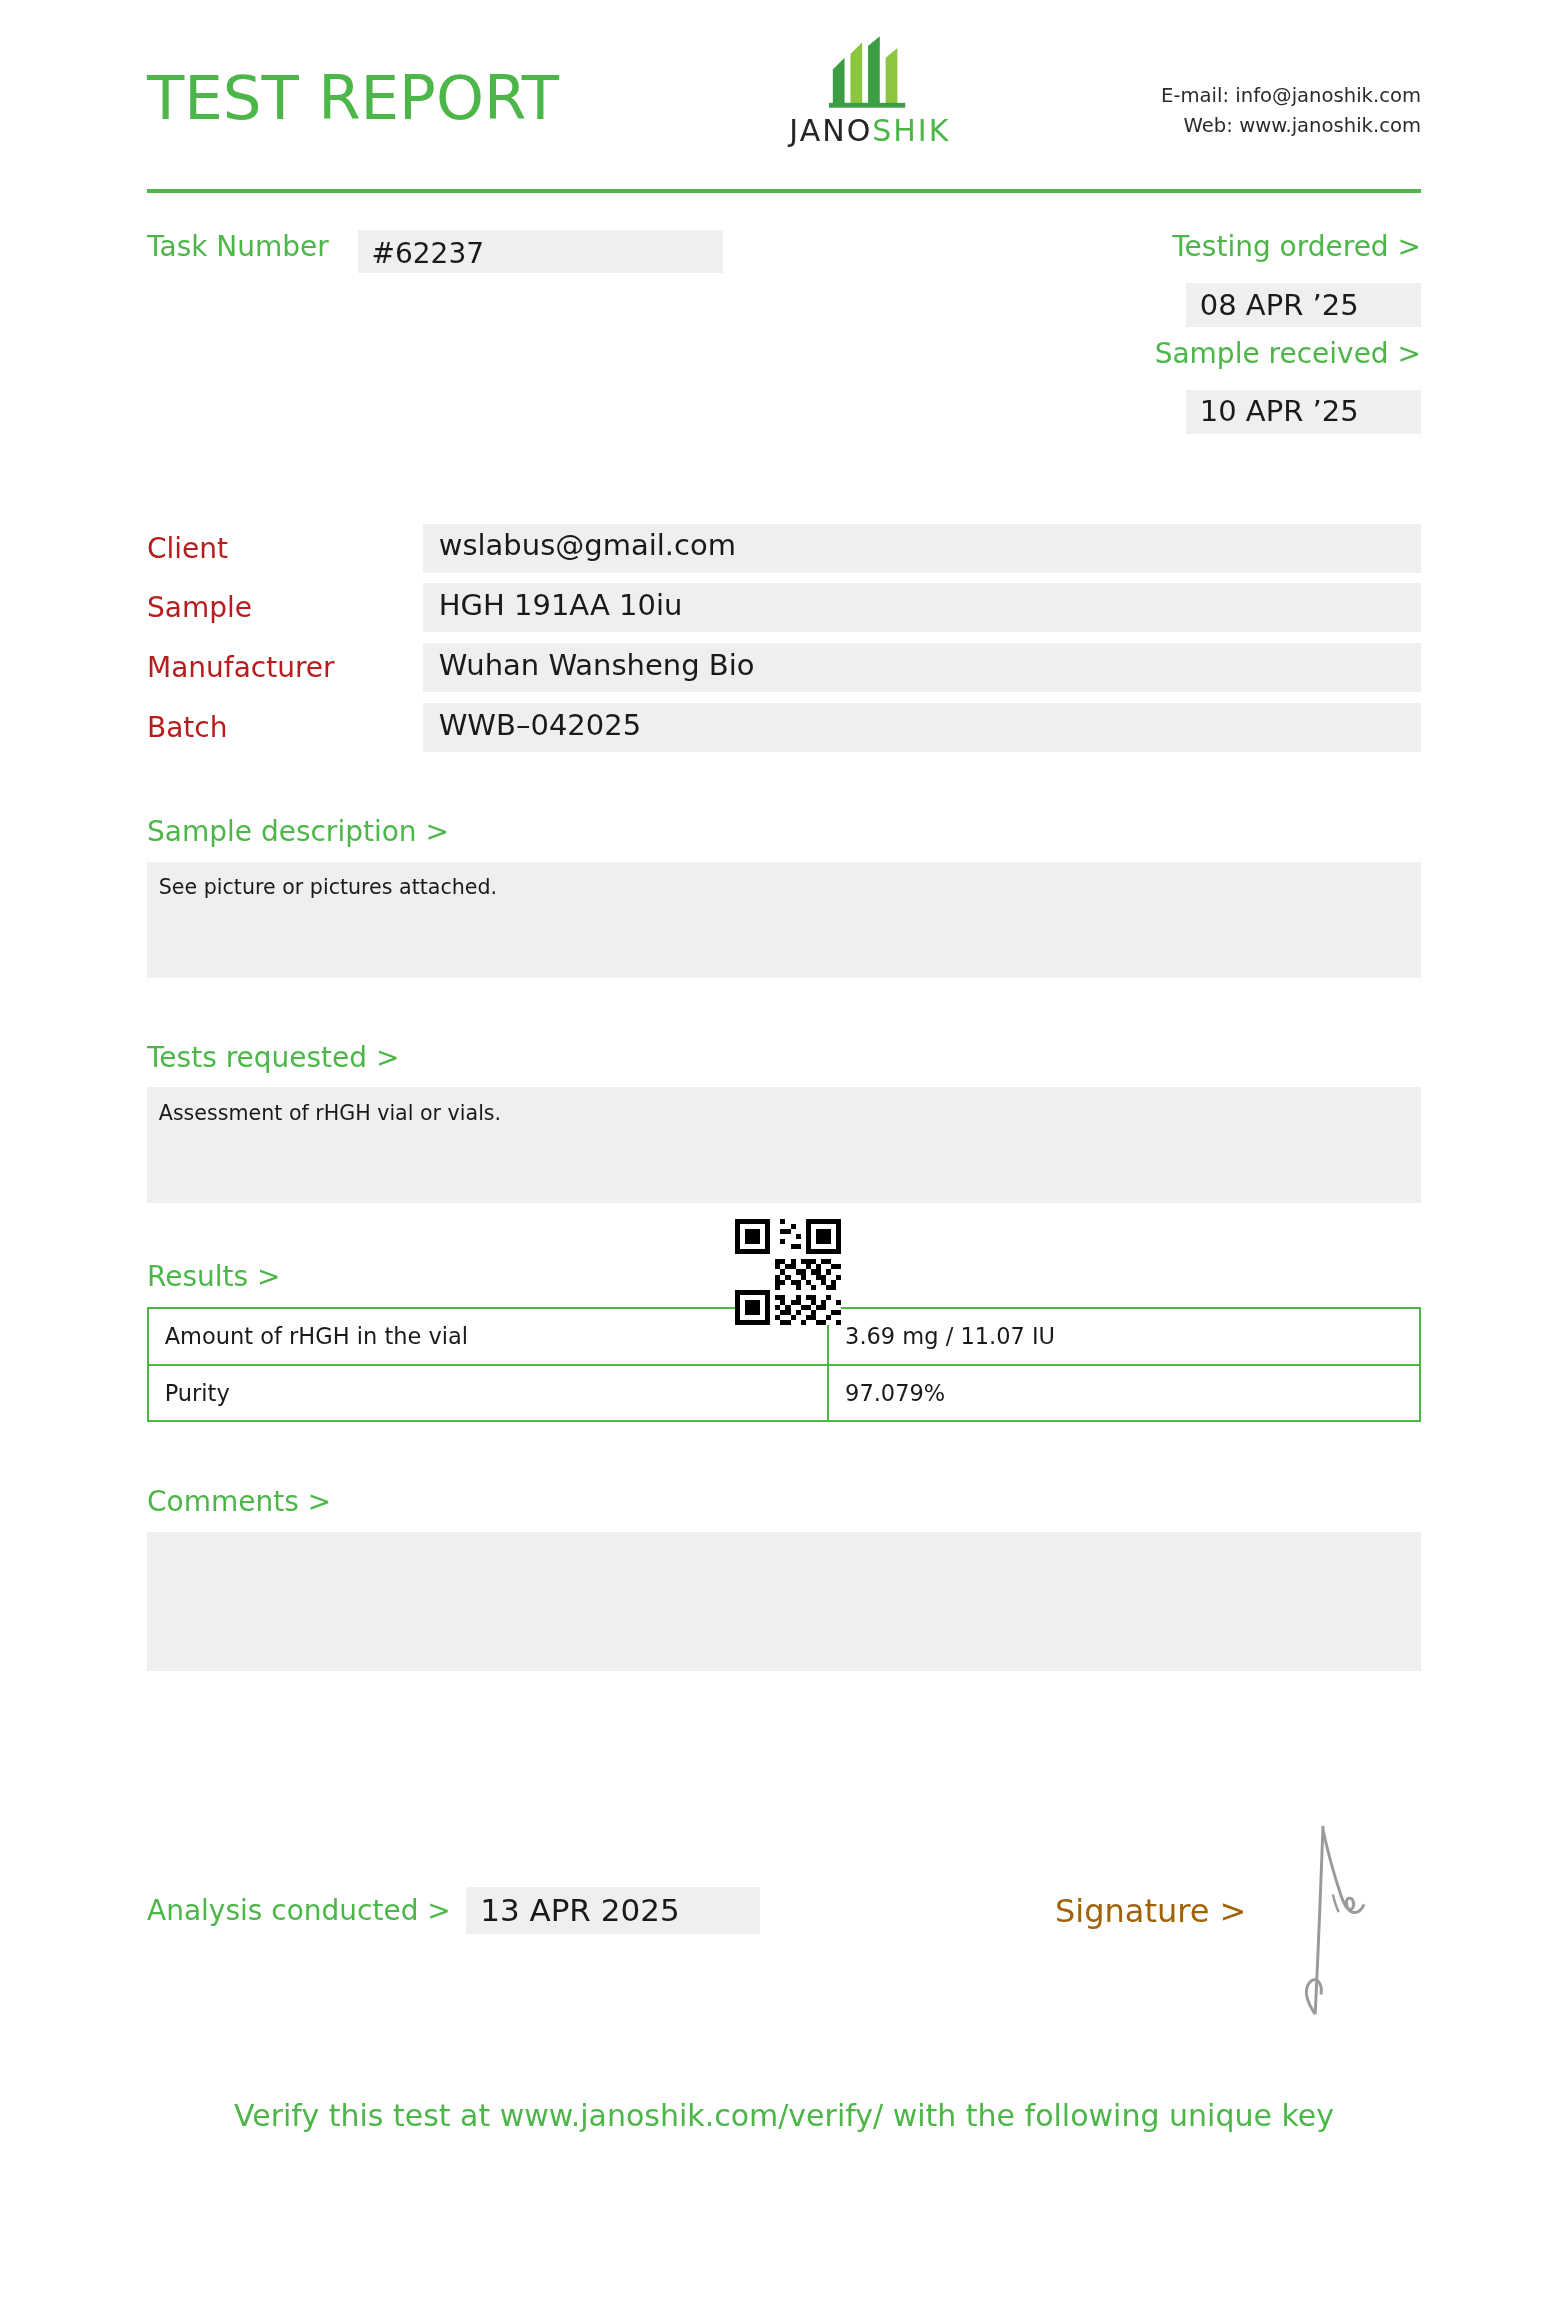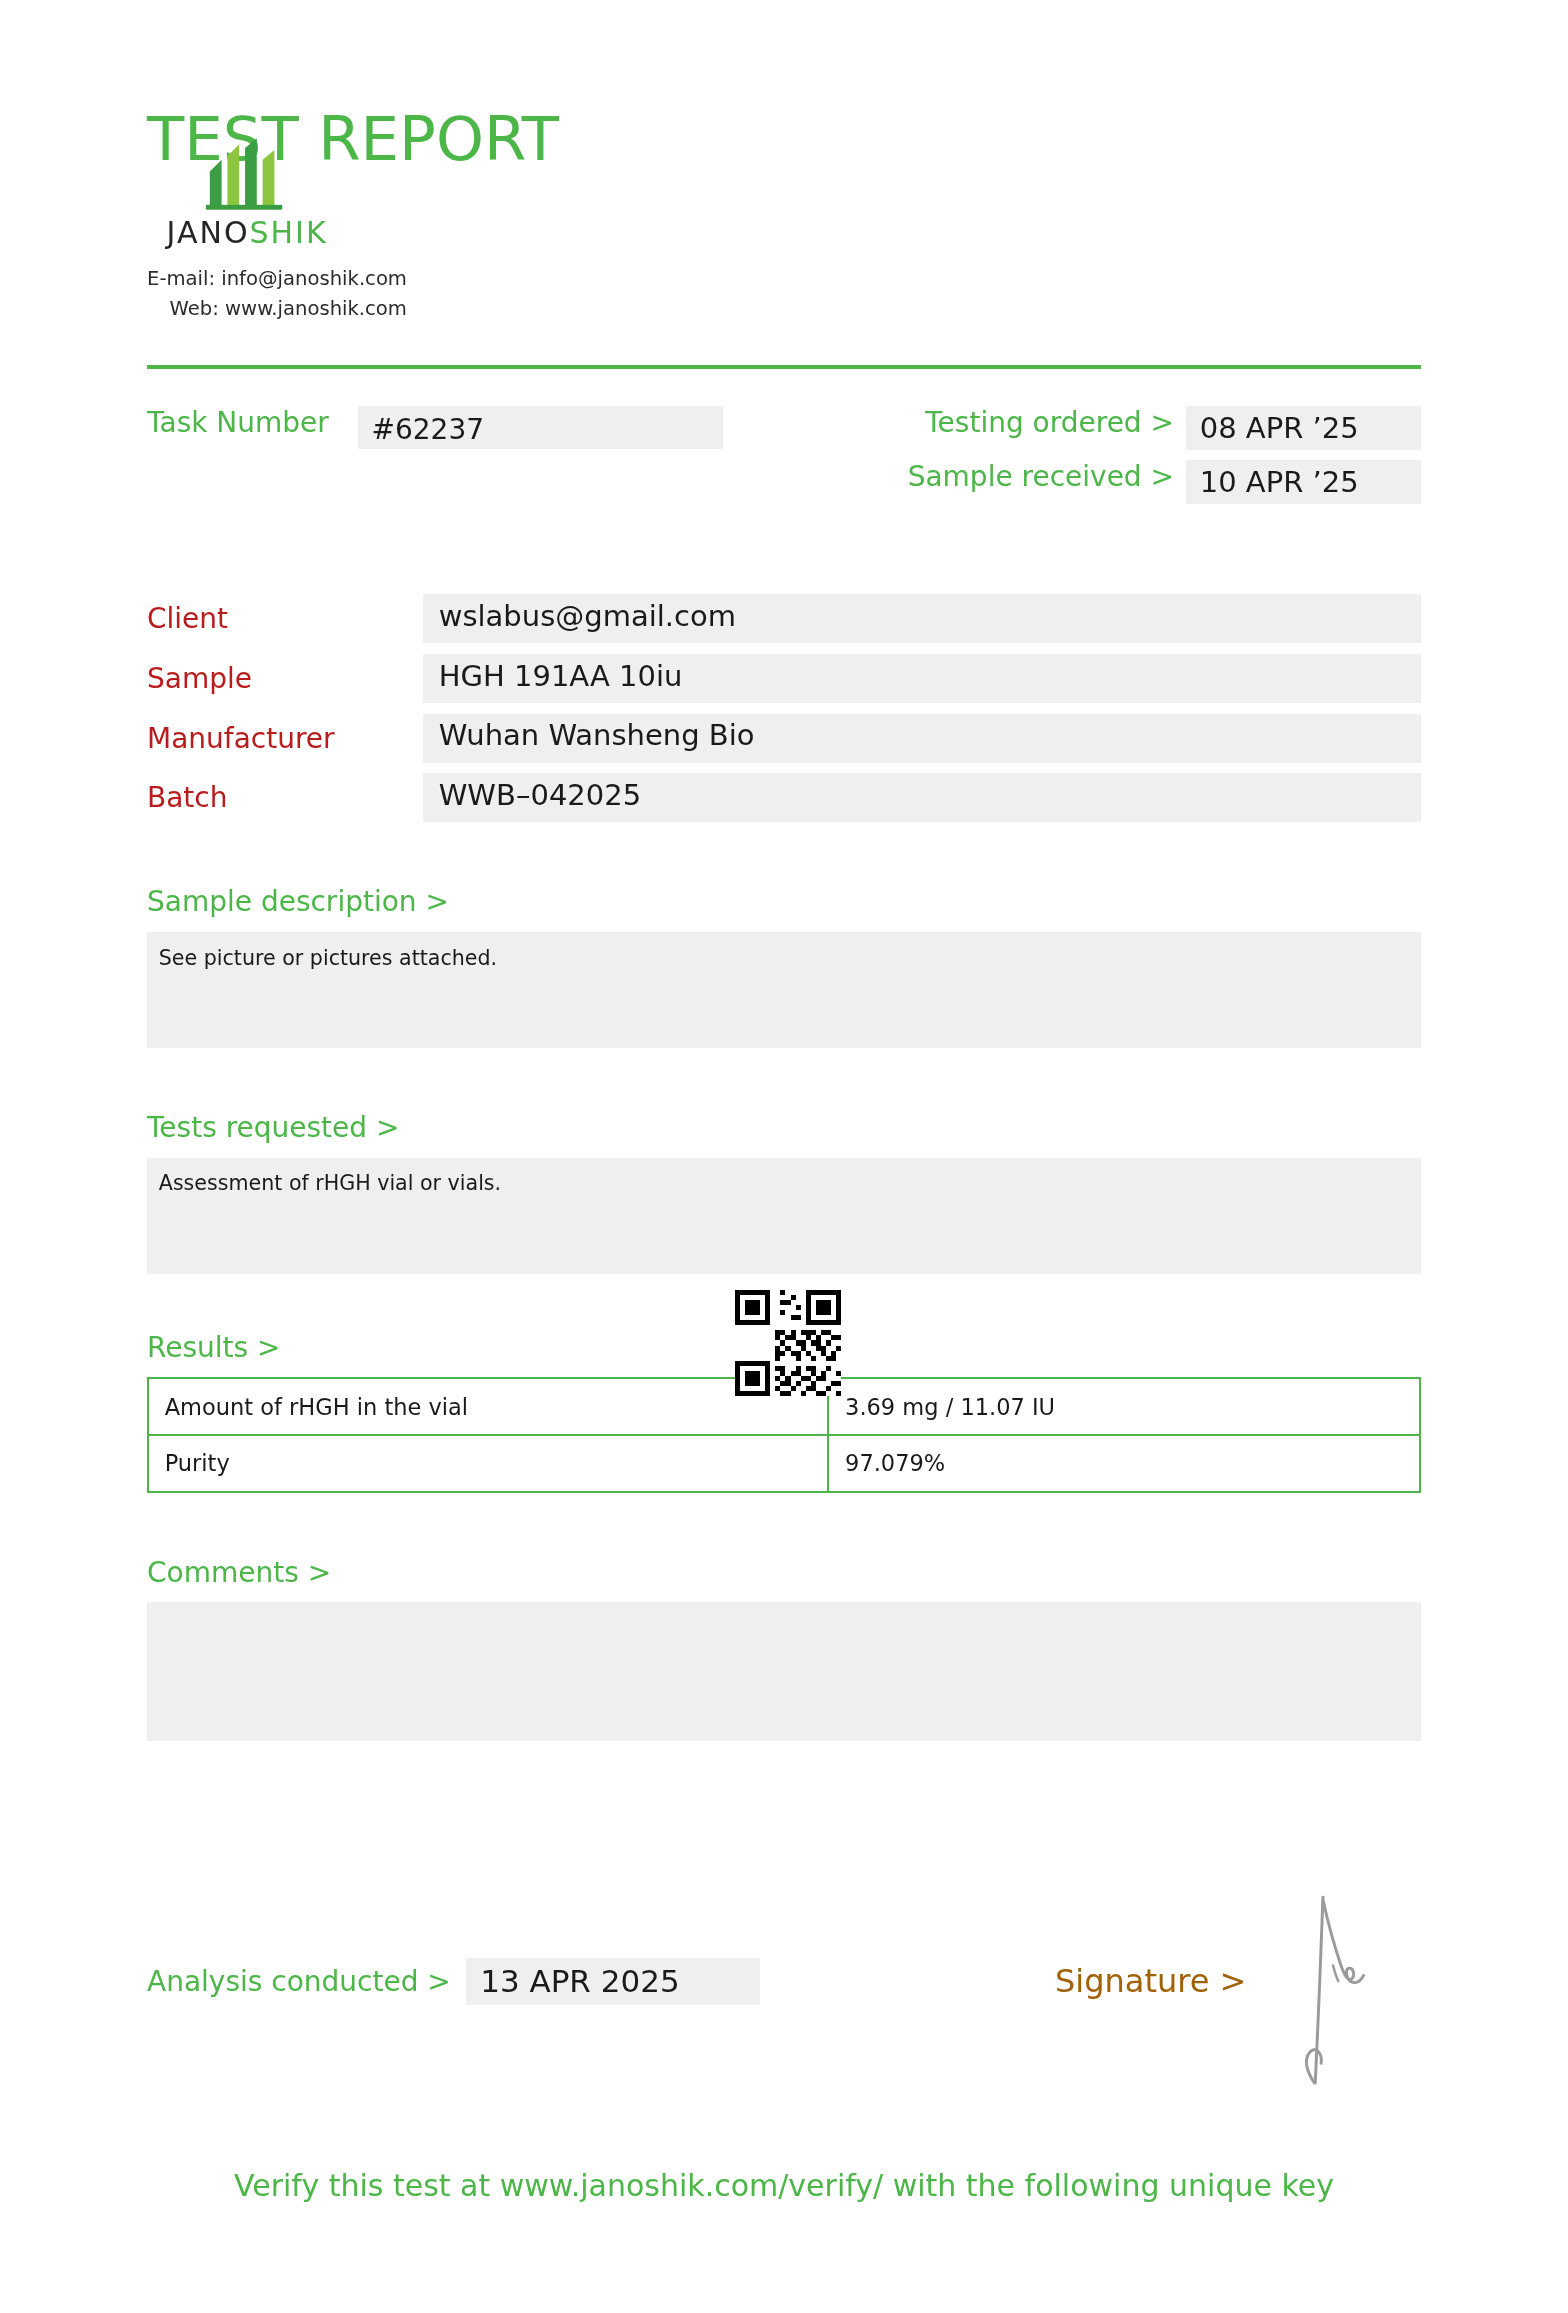--- a/index.html
+++ b/index.html
@@ -21,22 +21,21 @@
     height: 2313px;
     box-sizing: border-box;
     padding: 0 147px;
   }
 
   
   .header {
     display: flex;
     align-items: flex-start;
     justify-content: space-between;
-    padding-top: 108px;
-    flex-direction: column;
+    padding-top: 67px;
   }
   .title {
     font-size: 61px;
     color: #4cb648;
     letter-spacing: 0px;
     font-weight: 400;
     line-height: 1;
     white-space: nowrap;
     font-family: "DejaVu Sans", sans-serif;
   }
@@ -106,22 +105,23 @@
     height: 43px;
   }
   .dates {
     display: flex;
     flex-direction: column;
     gap: 9.8px;
     align-items: flex-end;
   }
   .date-line {
     display: flex;
-    align-items: flex-start;
-    gap: 12px;
+    align-items: flex-end;
+    gap: 20px;
+    flex-direction: column;
   }
   .date-value {
     width: 235px;
     height: 44px;
     font-size: 29px;
     padding: 3.9px 13.7px;
   }
 
   
   .info {

